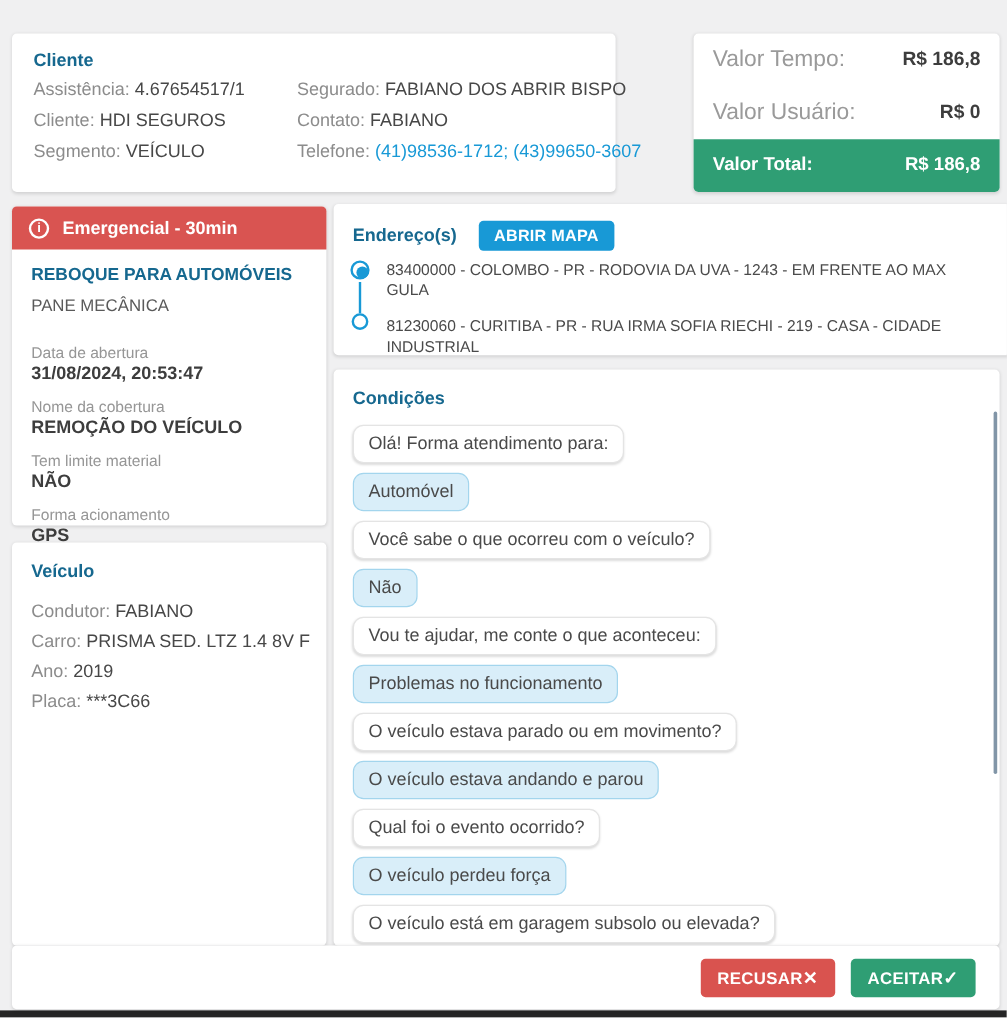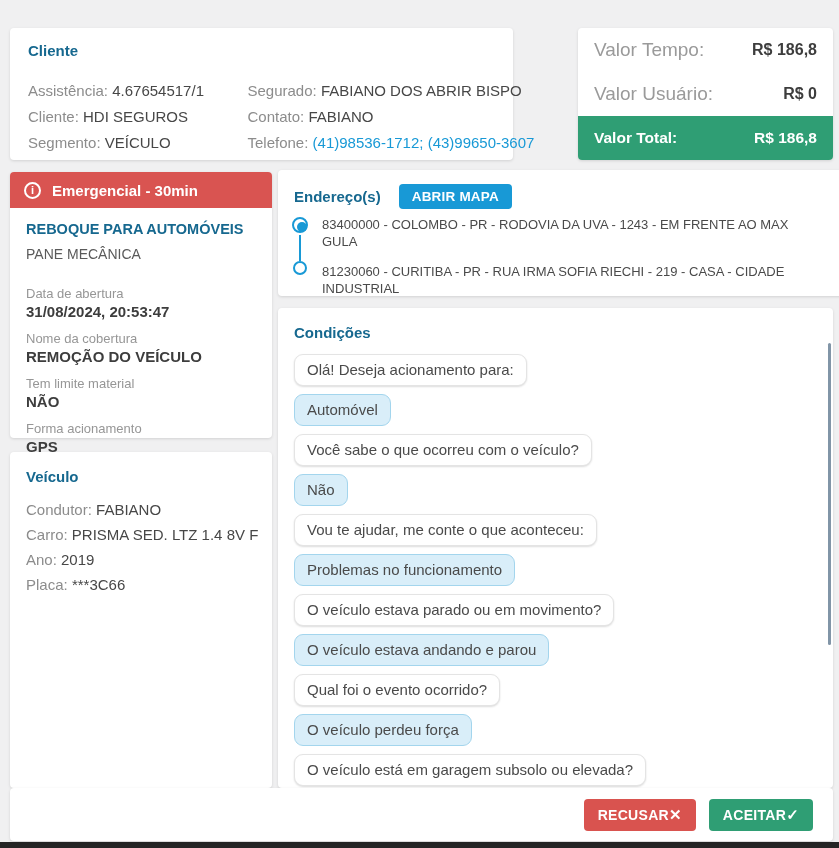--- a/index.html
+++ b/index.html
@@ -13,21 +13,21 @@
   }
   .card {
     position:absolute;
     background:#ffffff;
     border-radius:4px;
     box-shadow:0 1px 3px rgba(0,0,0,0.13);
   }
   
   .card-client { left:10px; top:28px; width:503px; height:132px; padding:14px 18px; }
   .card-title { color:#16688f; font-weight:bold; font-size:15px; }
-  .client-cols { display:flex; margin-top:19px; }
+  .client-cols { display:flex; margin-top:3px; }
   .client-col-left  { width:47%; }
   .client-col-right { width:53%; }
   .info-row { font-size:15px; line-height:26px; white-space:nowrap; }
   .info-label { color:#8c8c8c; }
   .info-value { color:#474747; }
   .info-link  { color:#1899d6; }
   
   .card-values { left:578px; top:28px; width:255px; height:132px; display:flex; flex-direction:column; }
   .value-row { height:44px; display:flex; align-items:center; justify-content:space-between; padding:0 16px; }
   .value-row .info-label { color:#9a9a9a; font-size:19px; }
@@ -224,21 +224,21 @@
   <span class="tl-line"></span>
   <span class="tl-circle"></span>
   <div class="address-list">
     <div class="address-item">83400000 - COLOMBO - PR - RODOVIA DA UVA - 1243 - EM FRENTE AO MAX GULA</div>
     <div class="address-item">81230060 - CURITIBA - PR - RUA IRMA SOFIA RIECHI - 219 - CASA - CIDADE INDUSTRIAL</div>
   </div>
 </div>
 
 <div class="card card-chat">
   <div class="card-title chat-title">Condições</div>
-  <div class="msg-row"><span class="msg bot">Olá! Deseja acionamento para:</span></div>
+  <div class="msg-row"><span class="msg bot">Olá! Forma atendimento para:</span></div>
   <div class="msg-row"><span class="msg user">Automóvel</span></div>
   <div class="msg-row"><span class="msg bot">Você sabe o que ocorreu com o veículo?</span></div>
   <div class="msg-row"><span class="msg user">Não</span></div>
   <div class="msg-row"><span class="msg bot">Vou te ajudar, me conte o que aconteceu:</span></div>
   <div class="msg-row"><span class="msg user">Problemas no funcionamento</span></div>
   <div class="msg-row"><span class="msg bot">O veículo estava parado ou em movimento?</span></div>
   <div class="msg-row"><span class="msg user">O veículo estava andando e parou</span></div>
   <div class="msg-row"><span class="msg bot">Qual foi o evento ocorrido?</span></div>
   <div class="msg-row"><span class="msg user">O veículo perdeu força</span></div>
   <div class="msg-row"><span class="msg bot">O veículo está em garagem subsolo ou elevada?</span></div>

